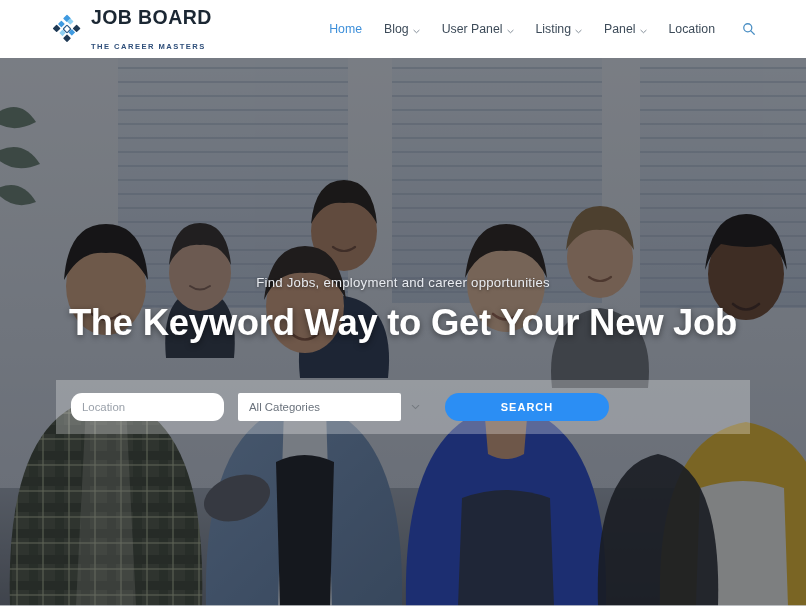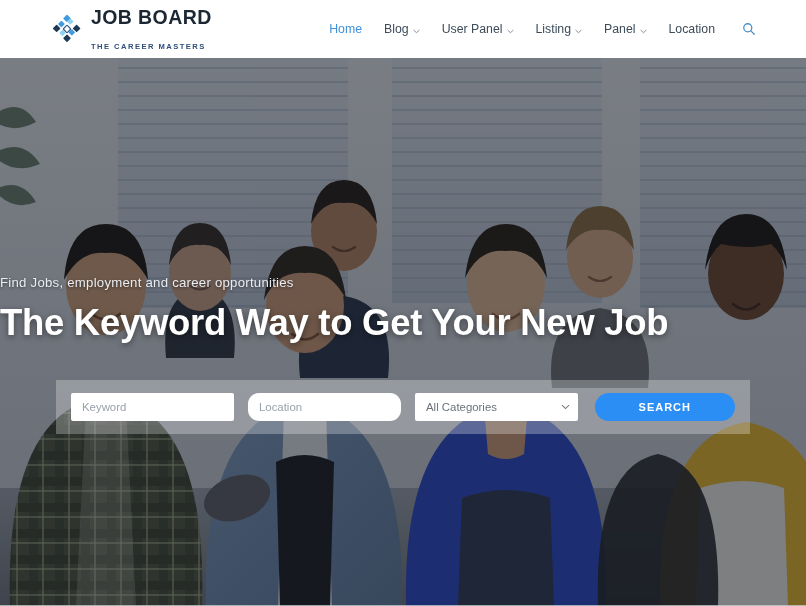--- a/index.html
+++ b/index.html
@@ -129,21 +129,21 @@
     background: rgba(22, 24, 32, 0.52);
     z-index: 12;
   }
 
   .hero-content {
     position: absolute;
     inset: 0;
     z-index: 20;
     display: flex;
     flex-direction: column;
-    align-items: flex-start;
+    align-items: center;
   }
 
   .hero-sub {
     margin-top: 217px;
     font-size: 13.2px;
     color: #e9ecf1;
     letter-spacing: 0.25px;
     text-shadow: 0 1px 3px rgba(0,0,0,.5);
   }
 
@@ -499,21 +499,20 @@
     </svg>
 
     <div class="hero-overlay"></div>
 
     <div class="hero-content">
       <div class="hero-sub">Find Jobs, employment and career opportunities</div>
       <h1 class="hero-title">The Keyword Way to Get Your New Job</h1>
     </div>
 
     <div class="searchbar">
-      <input class="field field-keyword" type="text" placeholder="Keyword" style="">
 
       <input class="field field-location" type="text" placeholder="Location" style="">
 
       <span class="select-wrap">
         <select class="field-select">
           <option>All Categories</option>
         </select>
         <span class="select-arrow">
           <svg width="9" height="9" viewBox="0 0 10 10">
               <path d="M1.4 3.3 L5 6.8 L8.6 3.3" fill="none" stroke="#74797f" stroke-width="1.15" stroke-linecap="round"></path>

